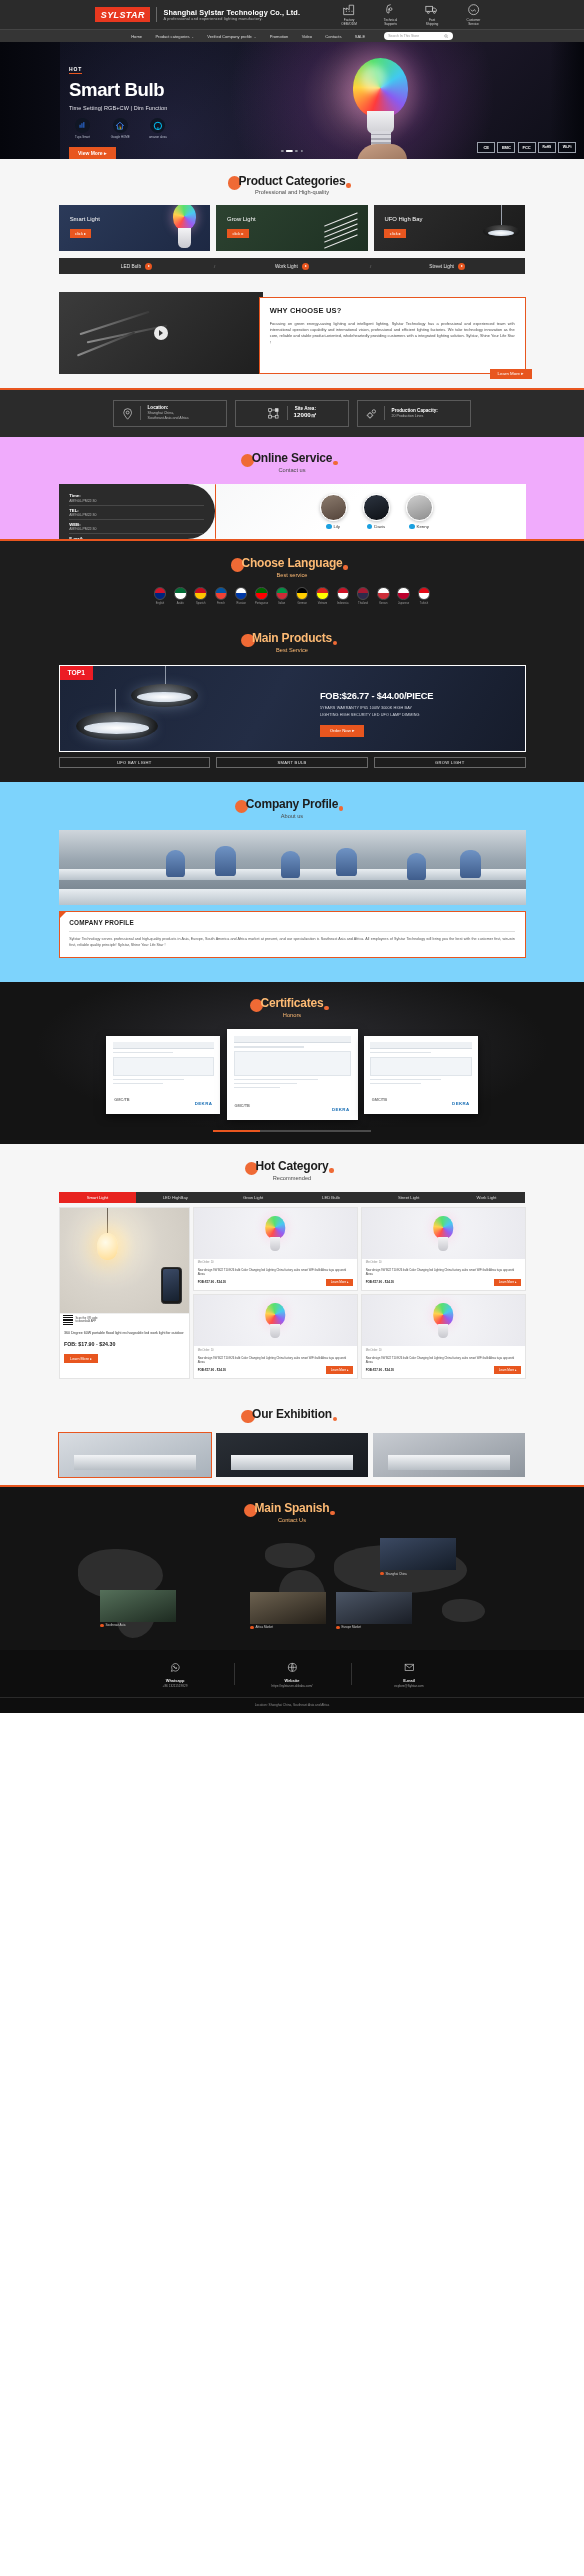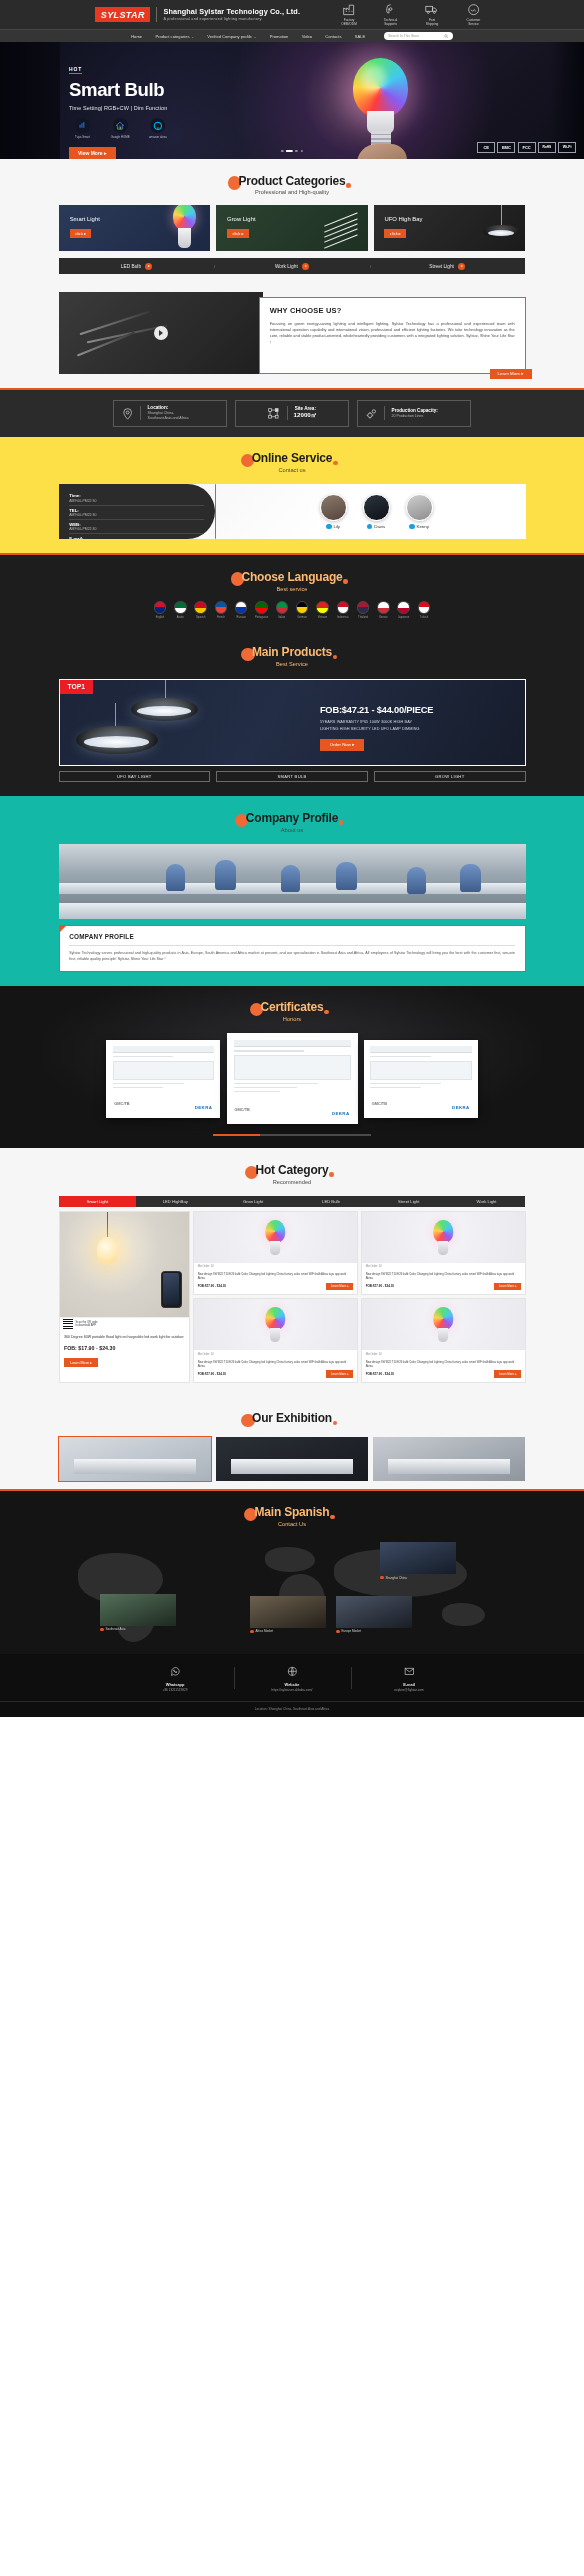--- a/index.html
+++ b/index.html
@@ -7,21 +7,21 @@
     width: 584px;
     font-family: "Liberation Sans", sans-serif;
     background: #ffffff;
     color: #222;
     -webkit-font-smoothing: antialiased;
   }
   .page { width: 584px; position: relative; overflow: hidden; }
 
   
   .topbar { background: #2b2b2b; height: 29px; display: flex; align-items: center; justify-content: center; gap: 0; }
-  .brandwrap { display: flex; align-items: flex-start; gap: 6.2px; }
+  .brandwrap { display: flex; align-items: center; gap: 6.2px; }
   .logo-box { background: #e8381f; color: #fff; font-weight: bold; font-size: 9px; letter-spacing: 0.4px; padding: 2.7px 5.3px; font-style: italic; }
   .brand-div { width: 0.9px; height: 15px; background: #6a6a6a; }
   .brand-txt .b1 { color: #fff; font-size: 7.3px; font-weight: bold; letter-spacing: 0.1px; }
   .brand-txt .b2 { color: #b8b8b8; font-size: 3.8px; letter-spacing: 0.2px; margin-top: 0.9px; }
   .services { display: flex; gap: 11.5px; margin-left: 34px; }
   .svc { display: flex; flex-direction: column; align-items: center; width: 30px; }
   .svc .ic { width: 13.3px; height: 13.3px; color: #cfcfcf; }
   .svc .t { color: #cfcfcf; font-size: 3.2px; text-align: center; line-height: 1.35; margin-top: 1.8px; }
 
   
@@ -112,21 +112,21 @@
   .stat { border: 0.9px solid #5a5a5a; width: 114px; height: 27px; display: flex; align-items: center; gap: 6.2px; padding: 0 7px; }
   .stat .ic { width: 13.3px; height: 13.3px; color: #d7d7d7; flex: none; }
   .stat .sep { width: 0.9px; height: 14px; background: #5a5a5a; }
   .stat .k { color: #fff; font-size: 4.6px; font-weight: bold; }
   .stat .v { color: #b6b6b6; font-size: 3.6px; line-height: 1.35; margin-top: 0.9px; }
   .stat .big { color: #fff; font-size: 6.2px; font-weight: bold; }
   .stat.mid { flex-direction: row; justify-content: center; }
   .stat.mid .tx { text-align: center; }
 
   
-  .svc-sec { background: #fde047; padding-bottom: 14px; }
+  .svc-sec { background: #f0abfc; padding-bottom: 0; }
   .svc-card { width: 467px; height: 55px; margin: 1.8px auto 0; background: linear-gradient(135deg,#f0f1f3,#ffffff 60%); position: relative; overflow: hidden; display: flex; }
   .svc-left { width: 156px; background: #2b2b2b; border-radius: 0 53px 53px 0; padding: 7px 10.7px; position: relative; }
   .svc-left:after { content:""; position:absolute; right:-1.8px; top:0; bottom:0; width:1.8px; background:#e8561f; border-radius: 0 53px 53px 0; }
   .svc-row { border-bottom: 0.9px solid #474747; padding: 1.8px 0 2.2px; }
   .svc-row:last-child { border-bottom: none; }
   .svc-row .k { color: #fff; font-size: 4.3px; font-weight: bold; }
   .svc-row .v { color: #b4b4b4; font-size: 3.5px; margin-top: 0.4px; }
   .svc-people { flex: 1; display: flex; align-items: center; justify-content: center; gap: 16px; padding-left: 12.4px; }
   .person { text-align: center; }
   .person .av { width: 27px; height: 27px; border-radius: 50%; border: 1.3px solid #fff; box-shadow: 0 0.9px 3.6px rgba(0,0,0,.25); overflow: hidden; }
@@ -154,21 +154,21 @@
   .ufo-big:after { content:""; position:absolute; left:10%; top:38%; right:10%; height:42%; border-radius:50%; background: radial-gradient(ellipse,#ffffff,#d4dde8 70%); box-shadow: 0 0 14px 4.4px rgba(200,225,255,.35); }
   .ufo-wire2 { position:absolute; width:0.9px; background:#8f98a6; }
   .mp-right { flex: 1; padding: 25px 10.7px 0 0; }
   .mp-right .price { color: #fff; font-size: 9.3px; font-weight: bold; letter-spacing: -0.2px; }
   .mp-right .desc { color: #d5d9e2; font-size: 3.8px; line-height: 1.75; margin-top: 4.4px; letter-spacing: 0.1px; }
   .mp-right .order { display: inline-block; background: #e8561f; color: #fff; font-size: 4.4px; padding: 3.1px 9.8px; margin-top: 7px; }
   .mp-tabs { width: 467px; margin: 5.3px auto 0; display: flex; gap: 6.2px; }
   .mp-tab { flex: 1; border: 0.9px solid #6a6a6a; height: 11.5px; display: flex; align-items: center; justify-content: center; color: #e4e4e4; font-size: 4.1px; letter-spacing: 0.3px; }
 
   
-  .cp-sec { background: #14b8a6; padding-bottom: 14px; }
+  .cp-sec { background: #7dd3fc; padding-bottom: 24px; }
   .cp-img { width: 467px; height: 75px; margin: 1.8px auto 0; position: relative; overflow: hidden;
     background: linear-gradient(180deg,#cfd6dc 0%,#9aa6b0 40%,#6d7a85 100%); }
   .cp-img .worker { position: absolute; border-radius: 9px 9px 3.6px 3.6px; background: linear-gradient(180deg,#6f93c4,#3f5d8c); }
   .cp-img .bench { position: absolute; left: 0; right: 0; background: linear-gradient(180deg,#e8edf1,#b9c3cb); }
   .cp-card { width: 467px; margin: 6.2px auto 0; border: 1.3px solid #e8561f; background: #fff; padding: 7px 9.8px 8px; position: relative; }
   .cp-card h3 { font-size: 6.4px; font-weight: bold; color: #1d1d1d; letter-spacing: 0.2px; }
   .cp-card .rule { height: 0.9px; background: #ddd; margin: 4.4px 0 4.4px; }
   .cp-card p { font-size: 3.7px; line-height: 1.7; color: #555; text-align: justify; }
   .cp-card .tri { position:absolute; left:0; top:0; width:0; height:0; border-left: 6.2px solid #e8561f; border-bottom: 6.2px solid transparent; }
 
@@ -603,21 +603,21 @@
     </div>
     <div class="mp-card">
       <div class="top1">TOP1</div>
       <div class="mp-left">
         <div class="ufo-wire2" style="left:105px;top:0;height:19.5px"></div>
         <div class="ufo-big" style="left:71px;top:18px;width:67px;height:23px"></div>
         <div class="ufo-wire2" style="left:55px;top:23px;height:25px"></div>
         <div class="ufo-big" style="left:16px;top:46px;width:82px;height:28px"></div>
       </div>
       <div class="mp-right">
-        <div class="price">FOB:$47.21 - $44.00/PIECE</div>
+        <div class="price">FOB:$26.77 - $44.00/PIECE</div>
         <div class="desc">
           <span>5YEARS WARRANTY IP65 100W 3000K HIGH BAY</span><br><span>LIGHTING HIGH SECURITY LED UFO LAMP DIMMING</span>
         </div>
         <div class="order">Order Now  ▸</div>
       </div>
     </div>
     <div class="mp-tabs">
       <div class="mp-tab">UFO BAY LIGHT</div>
       <div class="mp-tab">SMART BULB</div>
       <div class="mp-tab">GROW LIGHT</div>

